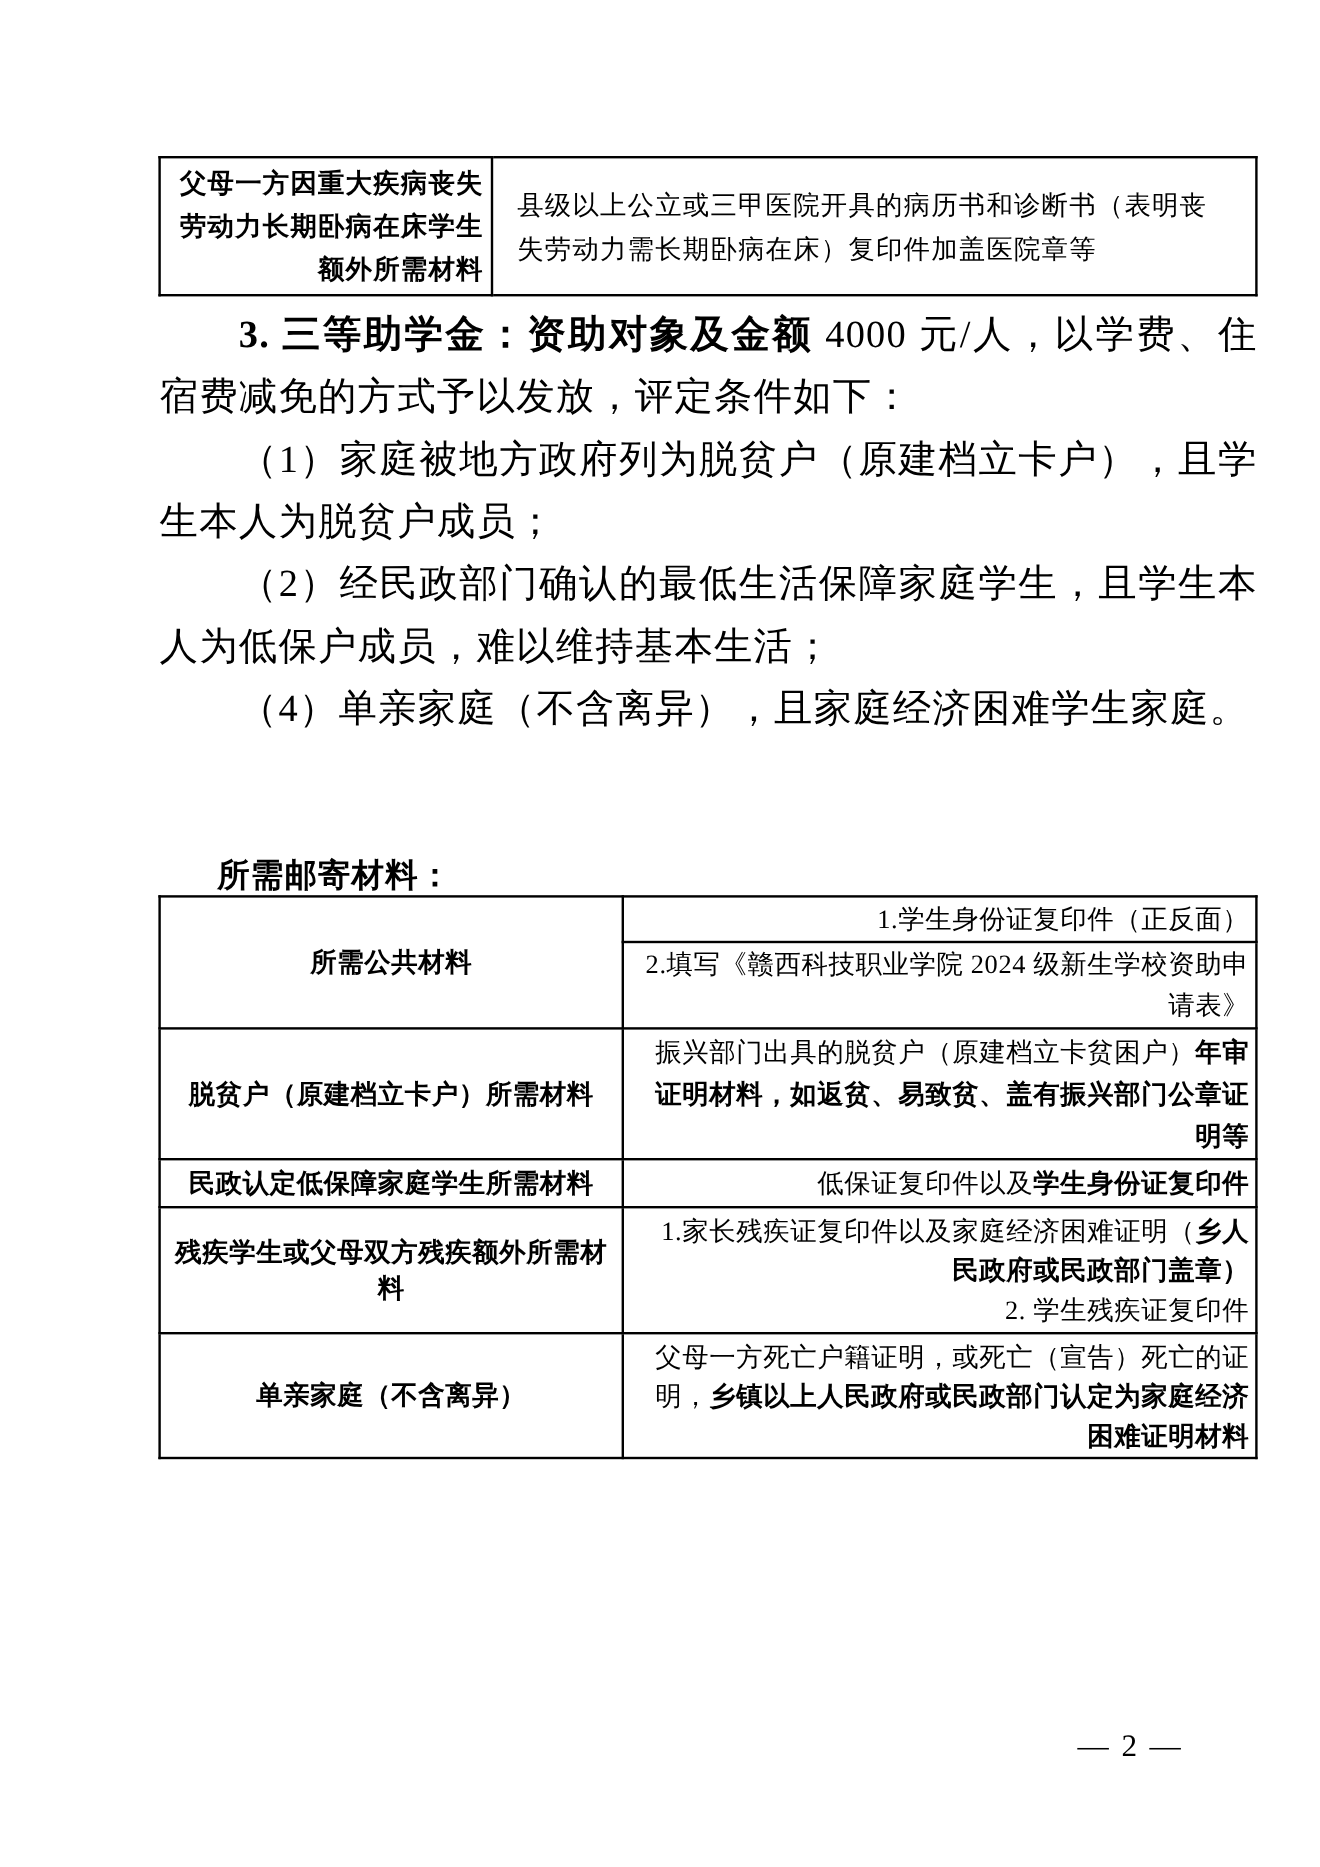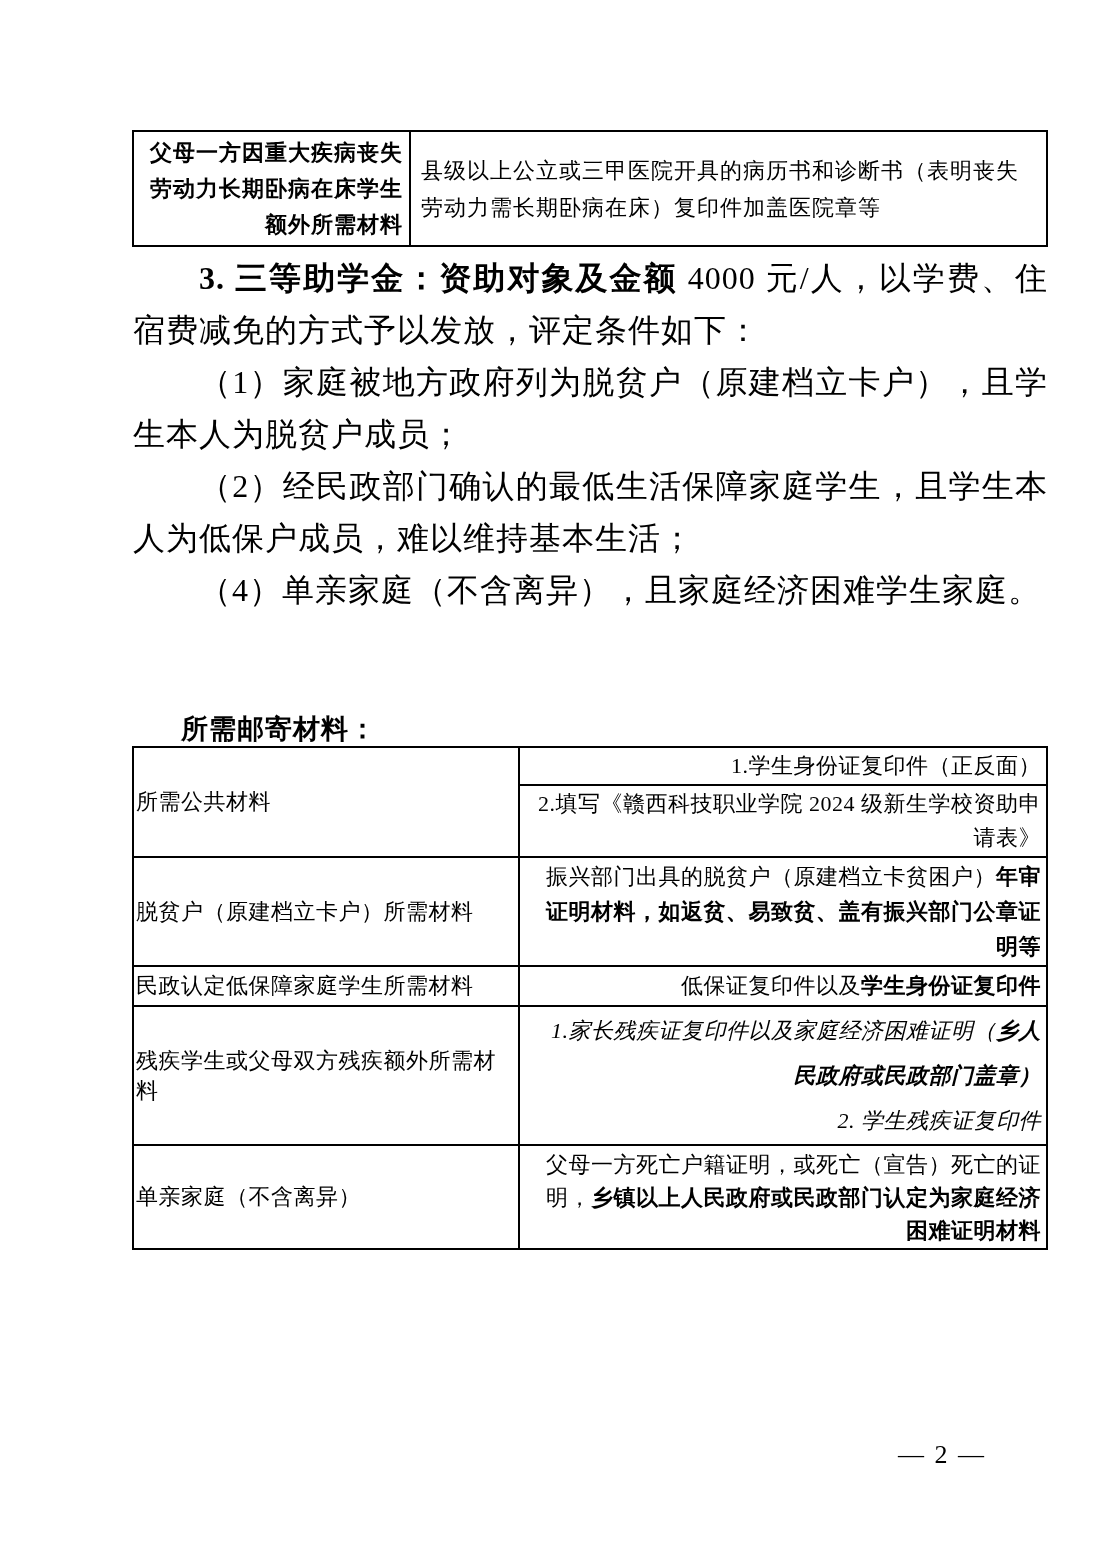--- a/index.html
+++ b/index.html
@@ -33,44 +33,44 @@
     text-align:right;
     font-size:22px;
     line-height:36px;
     letter-spacing:1px;
     padding:0 6px;
   }
   .tbl-top td.cnt {
     font-size:22px;
     line-height:37px;
     letter-spacing:1px;
-    padding:2px 10px;
+    padding:2px 20px;
     height:109px;
     text-align:left;
   }
 
   
   .tbl-mail { left:132px; top:746px; width:916px; }
   .tbl-mail td { font-size:22px; letter-spacing:0.5px; }
   .tbl-mail td.hdr {
     width:380px;
-    font-weight:normal;
-    text-align:left;
+    font-weight:bold;
+    text-align:center;
     padding:0 2px;
     line-height:30px;
   }
   .tbl-mail td.cnt, .tbl-mail td.sub {
     padding:1px 5px;
     line-height:34px;
     text-align:right;
   }
   .tbl-mail td.sub   { height:33px; }
   .tbl-mail td.h70   { height:70px;  line-height:35px;margin-left:32px; }
   .tbl-mail td.h36   { height:36px; }
-  .tbl-mail td.h101  { height:101px; line-height:45px;font-style:italic; }
+  .tbl-mail td.h101  { height:101px; line-height:33px; }
   .tbl-mail td.h100  { height:100px; line-height:33px; }
   .tbl-mail .item    { text-indent:10px; }
 
   
   .bodytext {
     position:absolute;
     left:133px;
     width:915px;
     font-size:32px;
     line-height:52px;

